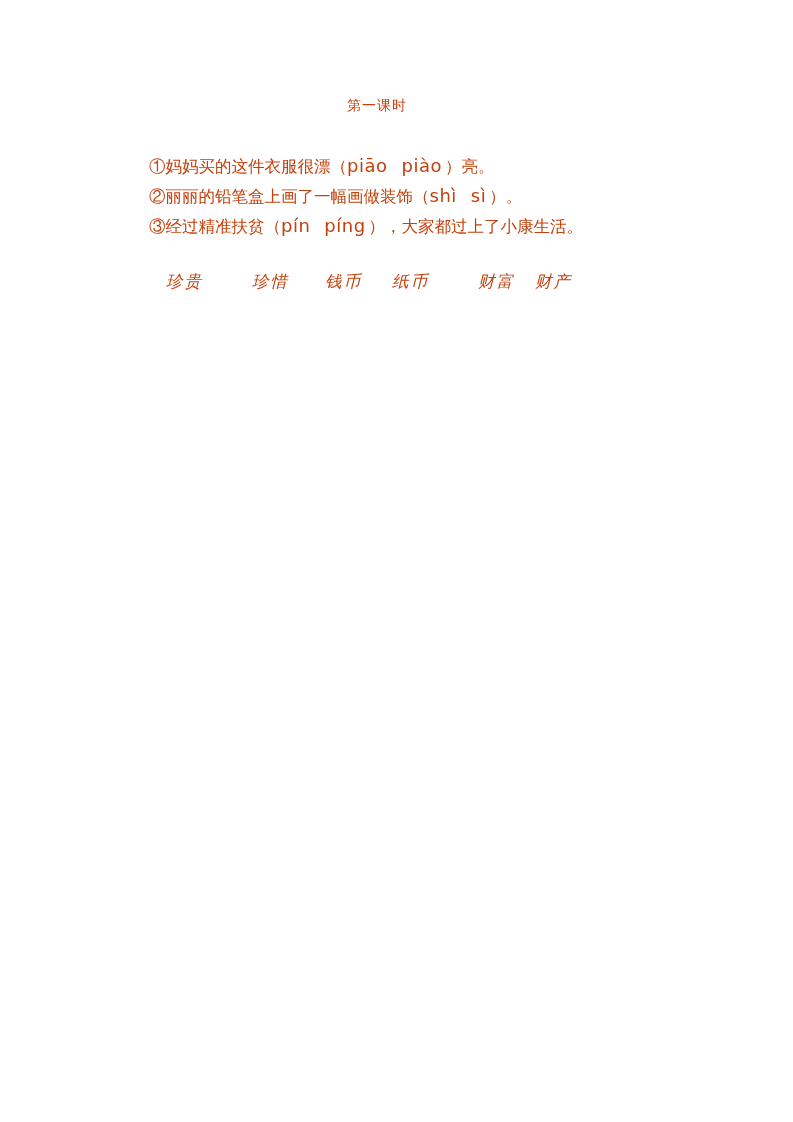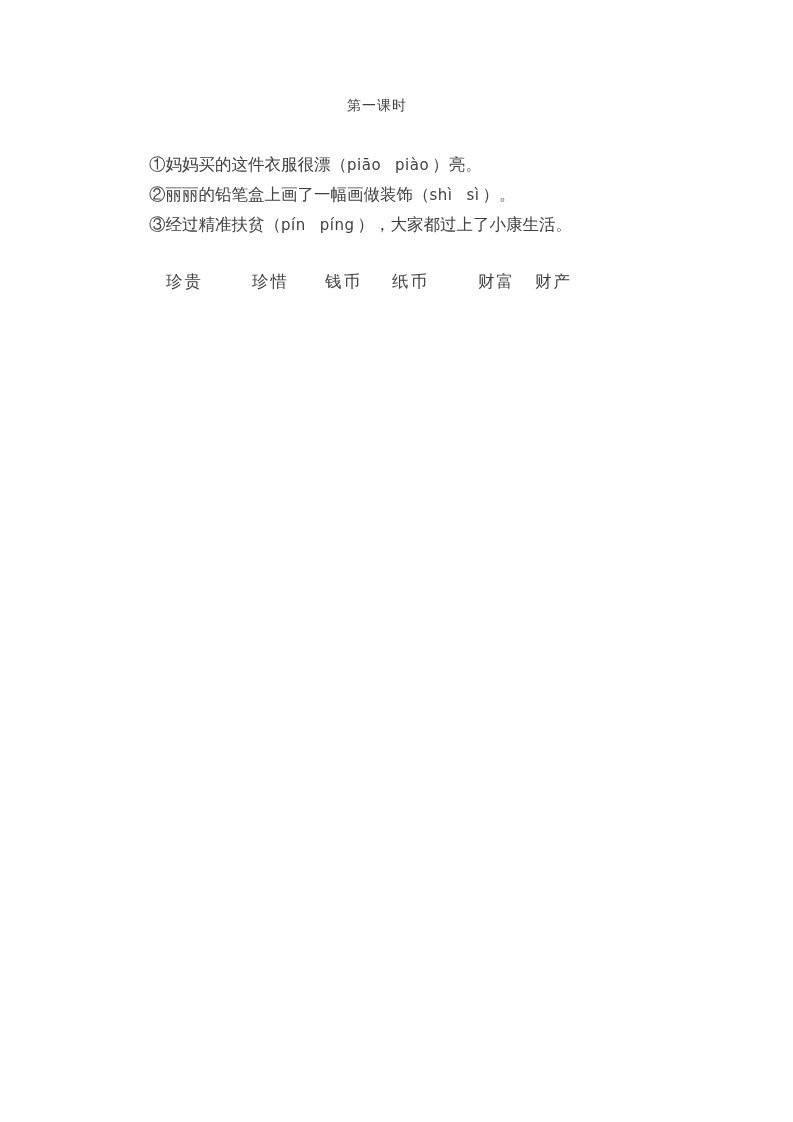--- a/index.html
+++ b/index.html
@@ -6,21 +6,21 @@
     margin: 0;
     padding: 0;
     background: #ffffff;
   }
   .page {
     position: relative;
     width: 754px;
     height: 1122px;
     background: #ffffff;
     font-family: "Liberation Serif", "DejaVu Serif", serif;
-    color: #404040;
+    color: #c2410c;
     overflow: hidden;
   }
   .doc-title {
     position: absolute;
     top: 99px;
     left: 0;
     width: 100%;
     text-align: center;
     font-size: 14px;
     line-height: 1;
@@ -29,29 +29,30 @@
   .line {
     position: absolute;
     left: 149px;
     right: 40px;
     font-size: 16.5px;
     line-height: 1.15;
     white-space: nowrap;
   }
   .py {
     font-family: "DejaVu Sans", "Liberation Sans", sans-serif;
-    font-size: 15px;
+    font-size: 18px;
     letter-spacing: 0.5px;
   }
   .py2 {
     margin-left: 14px;
     padding-right: 3px;
   }
   .words {
     height: 20px;
+    font-style: italic;
   }
   .w {
     position: absolute;
     top: 0;
     letter-spacing: 2px;
   }
   .c0 { left: 17px; }
   .c1 { left: 79px; margin-left: 24px; }
   .c2 { left: 176px; }
   .c3 { left: 243px; }

